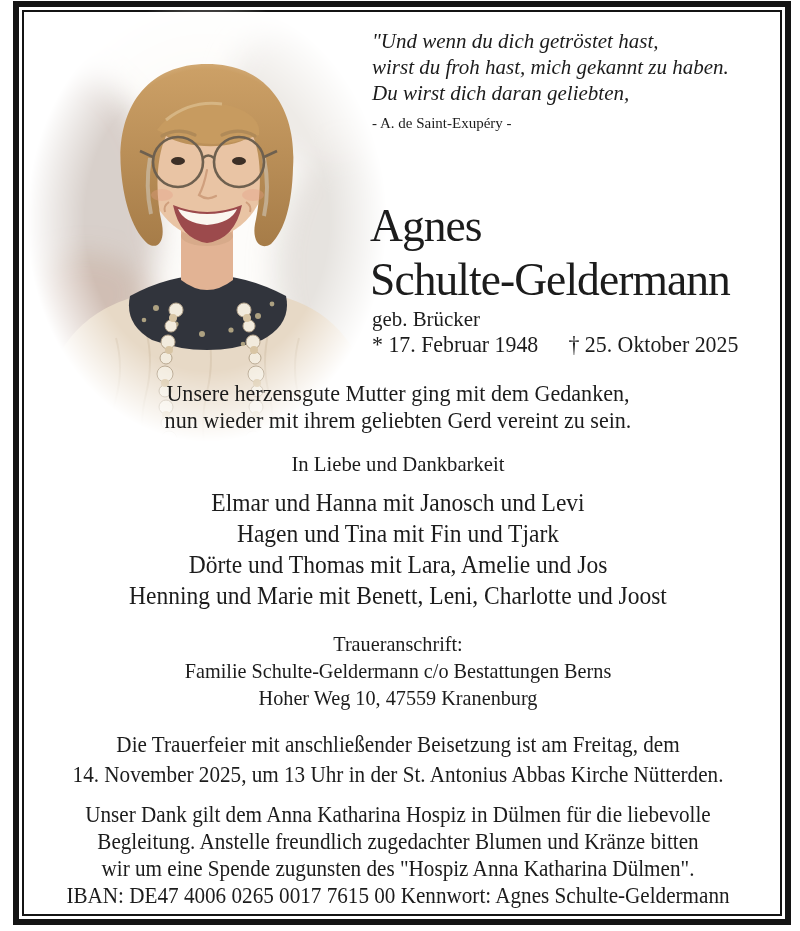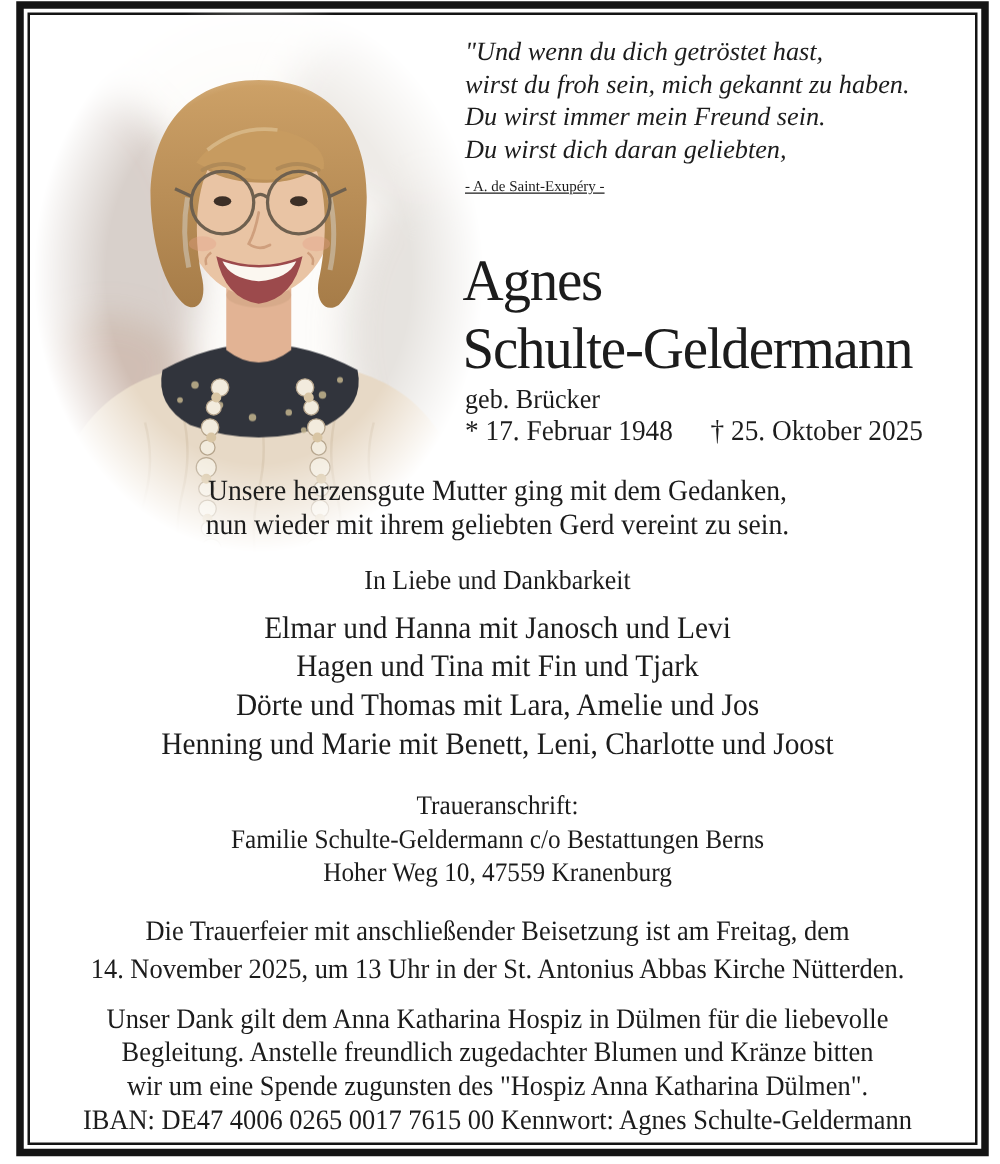--- a/index.html
+++ b/index.html
@@ -28,23 +28,22 @@
   }
   .textlayer { position: absolute; inset: 0; z-index: 2; }
   .quote {
     position: absolute; left: 372px; top: 28px;
     font-style: italic;
     font-size: 21px; line-height: 26px;
     white-space: nowrap;
   }
   .quote-attr {
     font-style: normal;
-    font-size: 12px;
+    font-size: 15px;
     margin-top: 4px;
-    text-decoration: underline;
   }
   .name {
     position: absolute; left: 370px; top: 198px;
     font-size: 47px; line-height: 54px;
     letter-spacing: -1px;
     white-space: nowrap;
     transform: scaleX(0.97); transform-origin: left top;
   }
   .geb {
     position: absolute; left: 372px; top: 306px;
@@ -187,22 +186,21 @@
         </g>
       </g>
     </g>
   </svg>
 </div>
 
 <div class="textlayer">
 
   <div class="quote">
     <div>"Und wenn du dich getröstet hast,</div>
-    <div>wirst du froh sein, mich gekannt zu haben.</div>
-    <div>Du wirst immer mein Freund sein.</div>
+    <div>wirst du froh hast, mich gekannt zu haben.</div>
     <div>Du wirst dich daran geliebten,</div>
     <div class="quote-attr">- A. de Saint-Exupéry -</div>
   </div>
 
   <div class="name">
     <div>Agnes</div>
     <div>Schulte-Geldermann</div>
   </div>
 
   <div class="geb">geb. Brücker</div>

